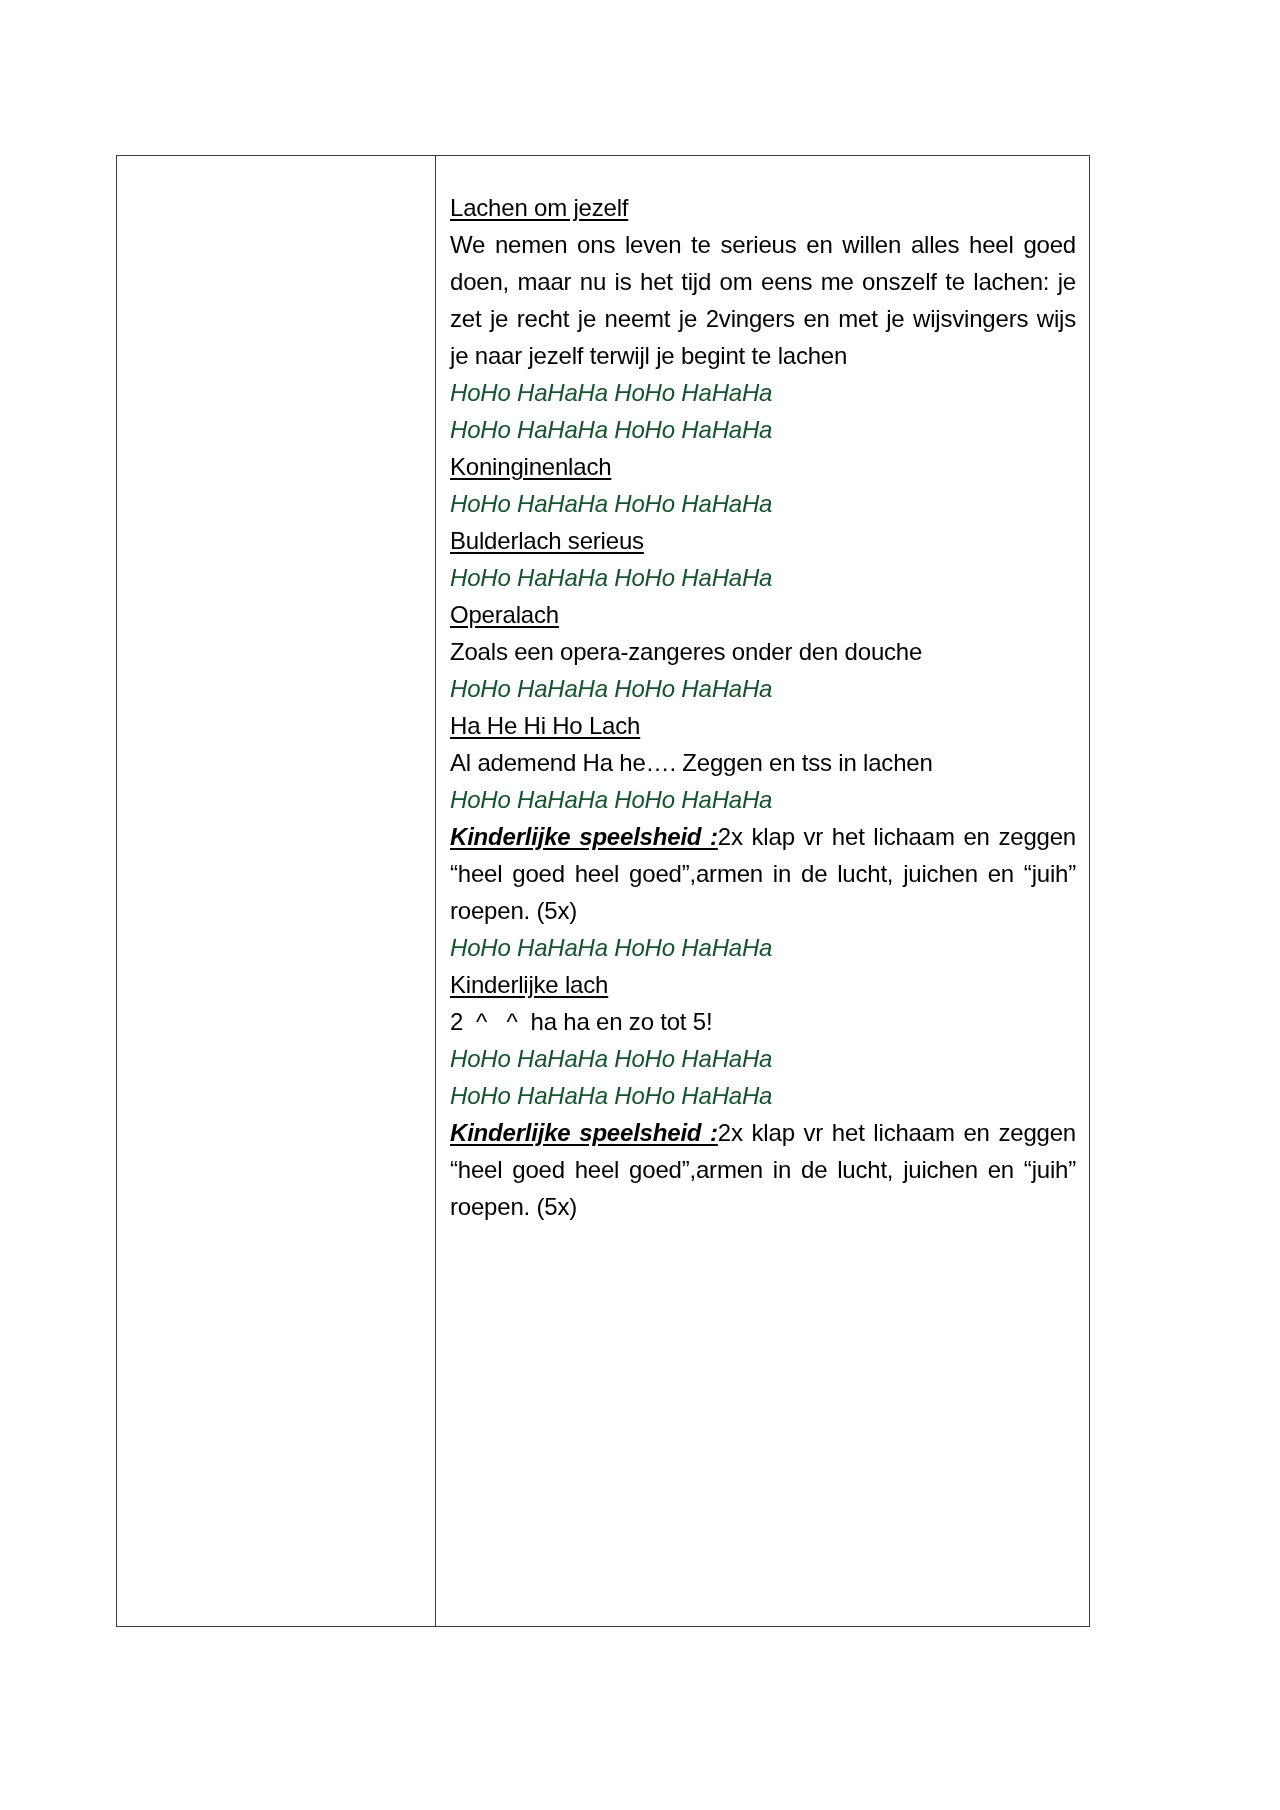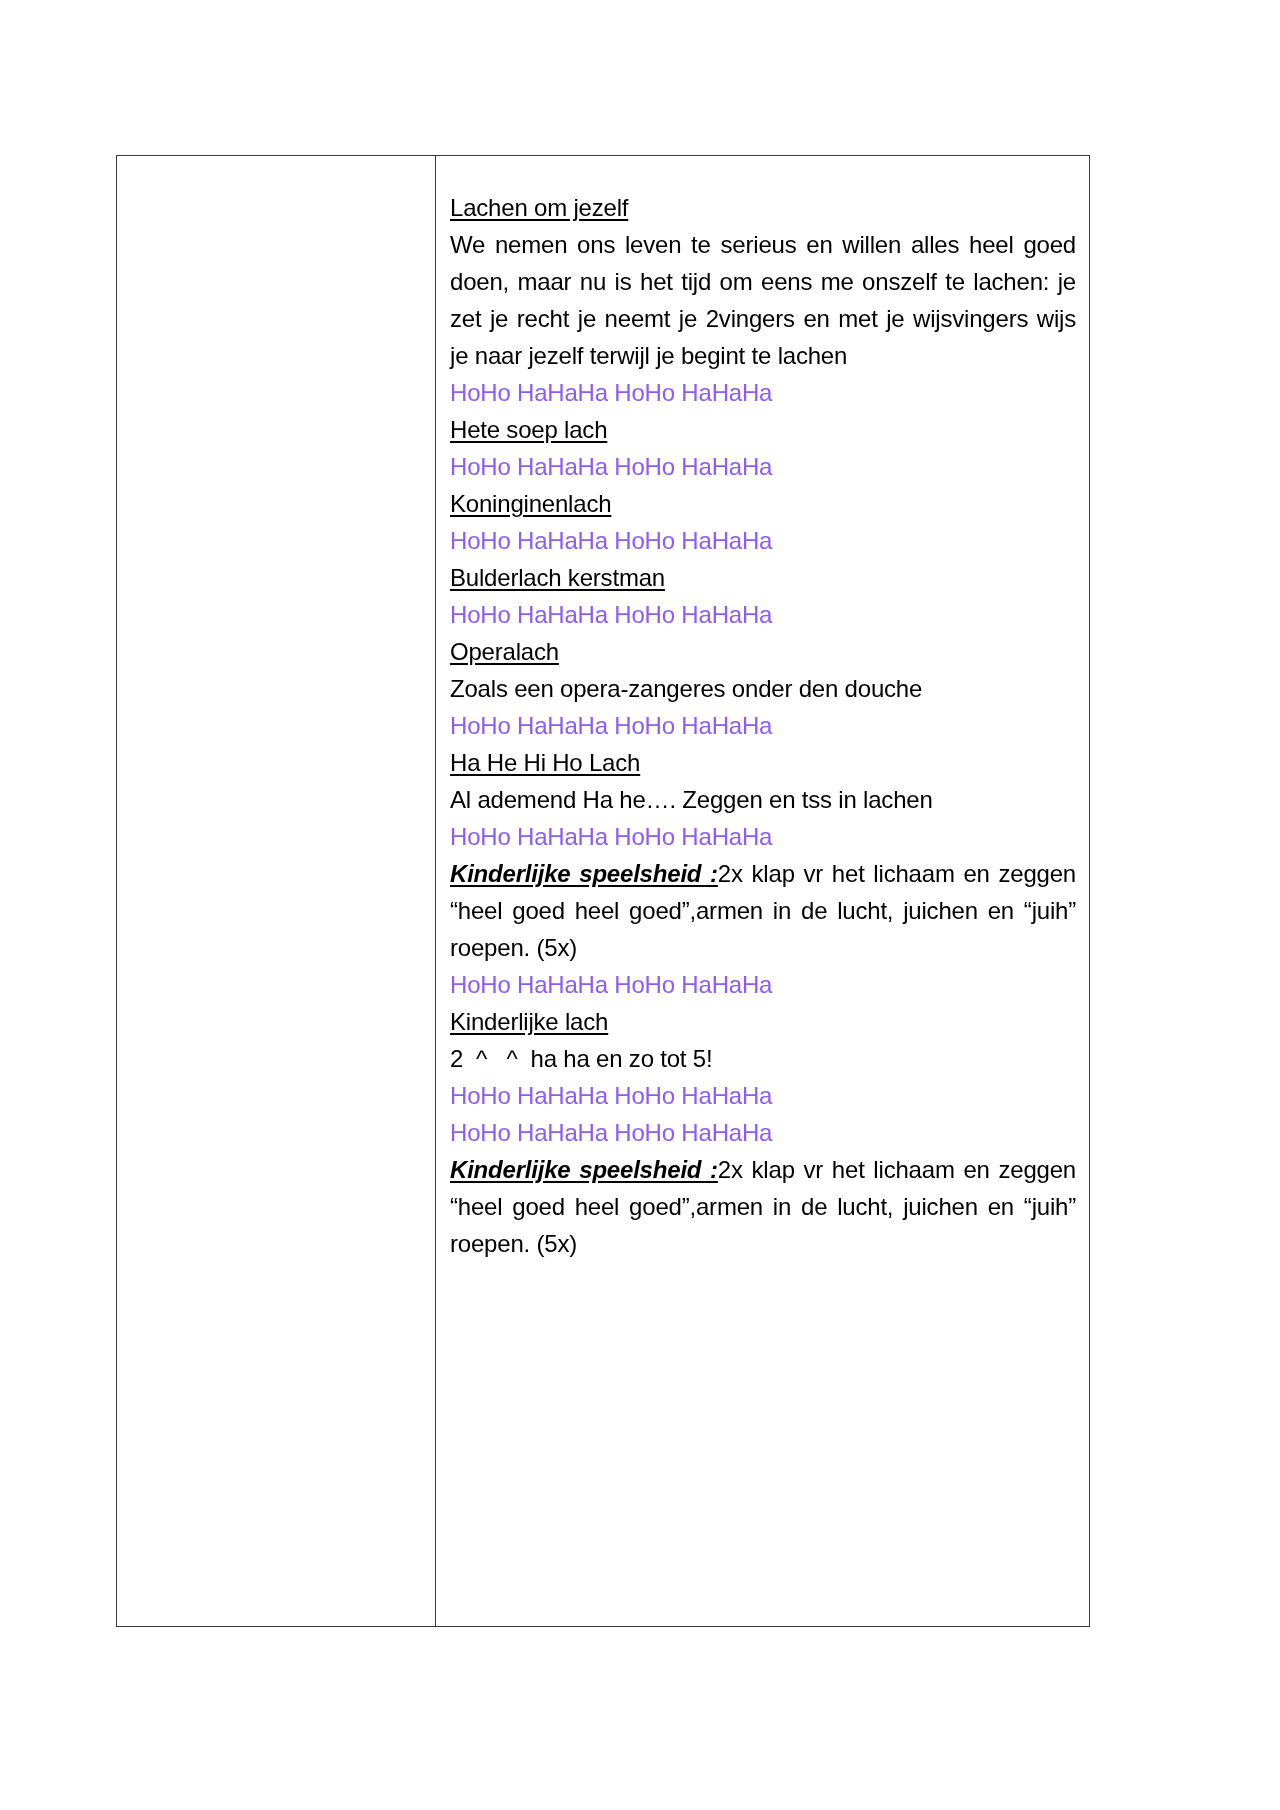--- a/index.html
+++ b/index.html
@@ -5,43 +5,42 @@
   html, body { margin: 0; padding: 0; background: #ffffff; }
   body { width: 1280px; height: 1810px; position: relative; overflow: hidden;
          font-family: "Liberation Sans", sans-serif; color: #000; }
   .page { position: absolute; left: 0; top: 0; width: 1280px; height: 1810px; background: #fff; }
   .table { position: absolute; left: 116px; top: 155px; width: 974px; height: 1472px;
            border: 1.5px solid #3a3a3a; box-sizing: border-box; display: flex; }
   .col-left { width: 319px; height: 100%; border-right: 1.5px solid #3a3a3a; box-sizing: border-box; }
   .col-right { flex: 1; height: 100%; box-sizing: border-box; padding: 33px 13px 0 14px; }
   .line { font-size: 24px; line-height: 37px; letter-spacing: -0.2px; white-space: nowrap; }
   .heading { text-decoration: underline; text-underline-offset: 3px; }
-  .laugh { color: #8b5cf6; }
+  .laugh { color: #14532d; font-style: italic; }
   .bold-u { font-weight: bold; text-decoration: underline; text-underline-offset: 3px; font-style: italic; }
   .para { font-size: 24px; line-height: 37px; text-align: justify; letter-spacing: -0.2px; }
 </style>
 </head>
 <body>
 
 <div class="page">
   <div class="table">
     <div class="col-left"></div>
     <div class="col-right">
 
       <div class="line heading">Lachen om jezelf</div>
       <div class="para">We nemen ons leven te serieus en willen alles heel goed doen, maar nu is het tijd om eens me onszelf te lachen: je zet je recht je neemt je 2vingers en met je wijsvingers wijs je naar jezelf terwijl je begint te lachen</div>
       <div class="line laugh">HoHo HaHaHa HoHo HaHaHa</div>
 
-      <div class="line heading">Hete soep lach</div>
       <div class="line laugh">HoHo HaHaHa HoHo HaHaHa</div>
 
       <div class="line heading">Koninginenlach</div>
       <div class="line laugh">HoHo HaHaHa HoHo HaHaHa</div>
 
-      <div class="line heading">Bulderlach kerstman</div>
+      <div class="line heading">Bulderlach serieus</div>
       <div class="line laugh">HoHo HaHaHa HoHo HaHaHa</div>
 
       <div class="line heading">Operalach</div>
       <div class="line">Zoals een opera-zangeres onder den douche</div>
       <div class="line laugh">HoHo HaHaHa HoHo HaHaHa</div>
 
       <div class="line heading">Ha He Hi Ho Lach</div>
       <div class="line">Al ademend Ha he…. Zeggen en tss in lachen</div>
       <div class="line laugh">HoHo HaHaHa HoHo HaHaHa</div>
 

